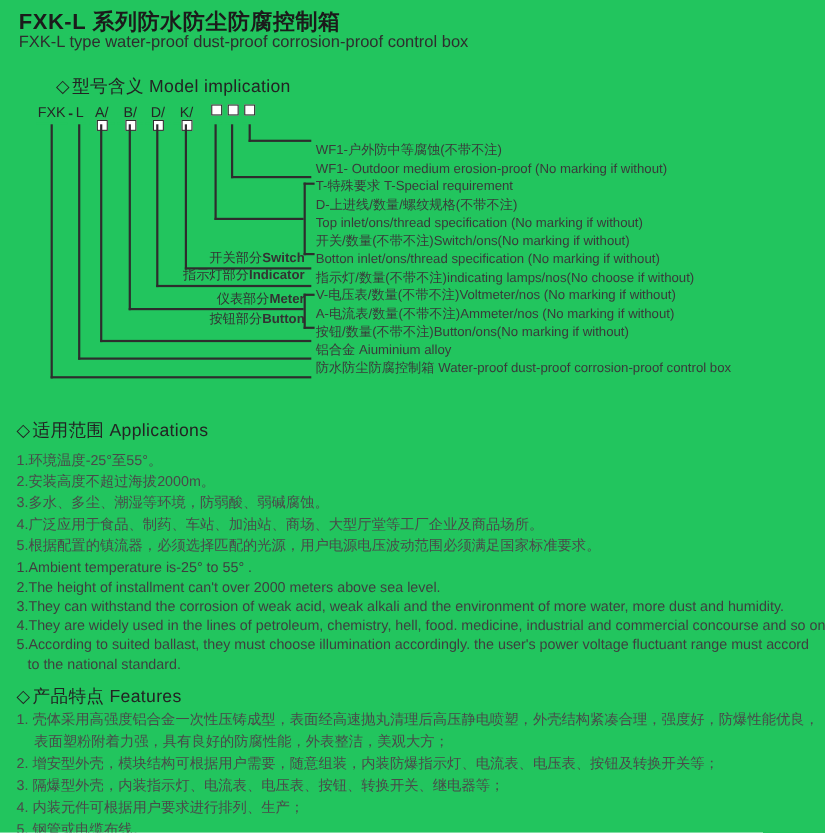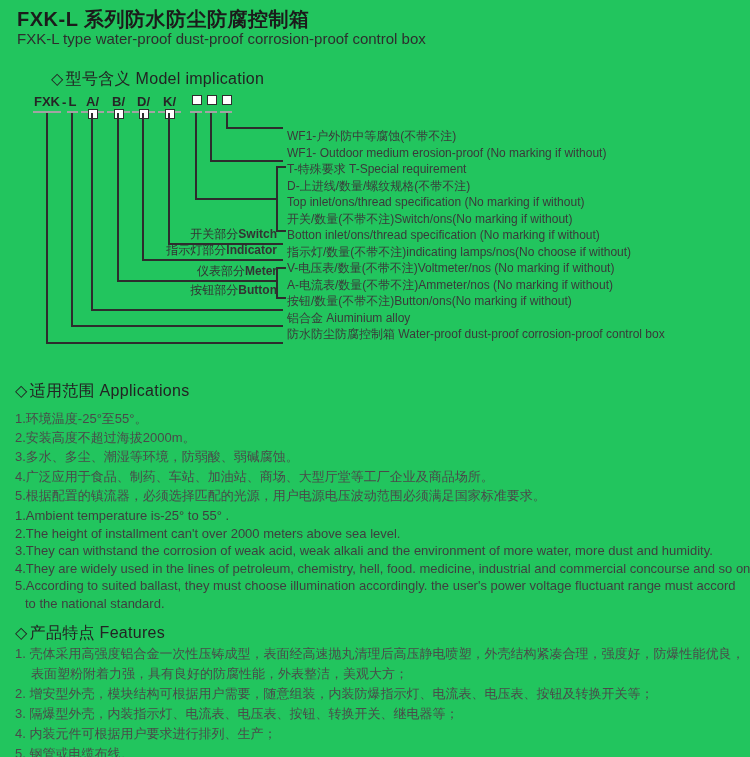--- a/index.html
+++ b/index.html
@@ -4,22 +4,22 @@
 <style>
   html,body{margin:0;padding:0;background:#ffffff;}
   .page{position:relative;width:750px;height:757px;background:#22c55e;overflow:hidden;
         font-family:"Liberation Sans","DejaVu Sans",sans-serif;color:#3c3c3c;}
   .abs{position:absolute;}
   .title{font-size:20px;font-weight:bold;color:#1b1b1b;letter-spacing:0.5px;}
   .subtitle{font-size:15px;color:#2e2e2e;}
   .sec-head{font-size:16px;color:#232323;letter-spacing:0.3px;}
   .sec-head .dia{margin-right:2px;}
   
-  .code-grp{position:absolute;top:95px;height:16px;border-bottom:2px solid #a3a3a3;
-            font-size:13px;font-weight:bold;color:#262626;text-align:center;line-height:14px;}
+  .code-grp{position:absolute;top:95px;height:16px;border-bottom:2px solid #22c55e;
+            font-size:13px;font-weight:normal;color:#262626;text-align:center;line-height:14px;}
   .code-dash{position:absolute;top:95px;font-size:13px;font-weight:bold;color:#262626;}
   .sq{display:inline-block;width:8px;height:8px;border:1.5px solid #2d2d2d;margin:0 0 1px 1px;vertical-align:baseline;background:#fff;}
   .vline{position:absolute;width:2px;background:#2d2d2d;}
   .hline{position:absolute;height:2px;background:#2d2d2d;}
   .bracket{position:absolute;width:8px;border-left:2px solid #2d2d2d;border-top:2px solid #2d2d2d;border-bottom:2px solid #2d2d2d;}
   .plabel{position:absolute;width:150px;text-align:right;font-size:12px;color:#333;height:15px;line-height:15px;white-space:nowrap;}
   .plabel b{font-weight:bold;}
   .legend{position:absolute;left:287px;top:128px;width:450px;}
   .legend .row{height:16.5px;line-height:16.5px;font-size:12px;color:#3a3a3a;white-space:nowrap;}
   

